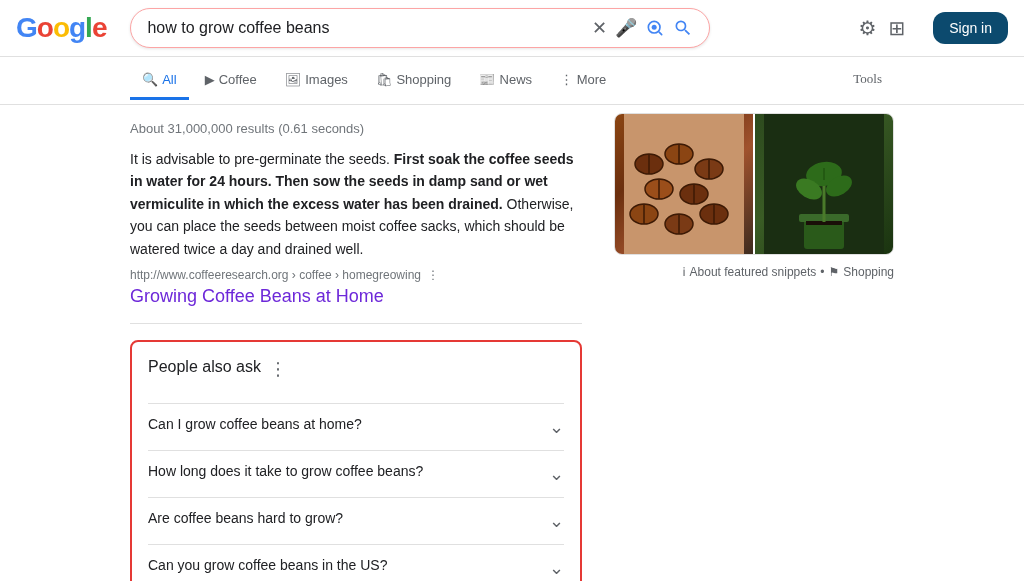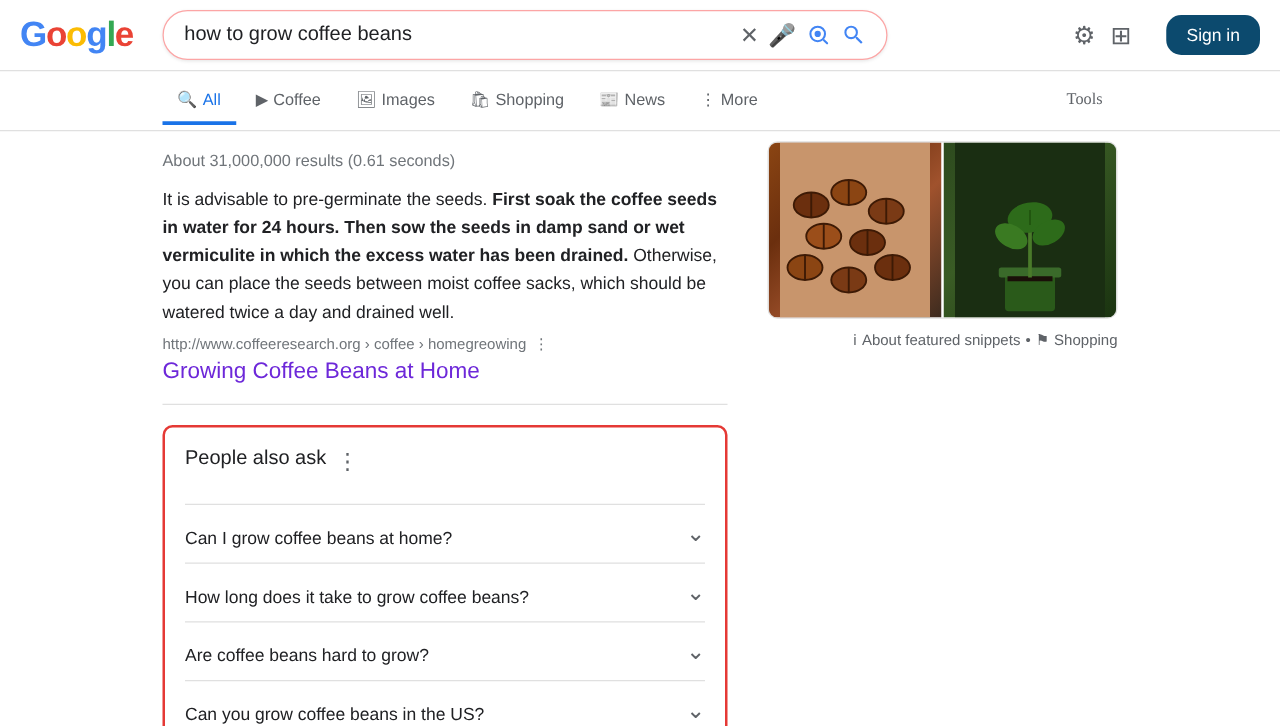--- a/index.html
+++ b/index.html
@@ -42,21 +42,21 @@
     
     .featured-snippet { border: none; margin-bottom: 16px; }
     .snippet-text { font-size: 14px; line-height: 1.6; color: #202124; margin-bottom: 8px; }
     .snippet-source { font-size: 12px; color: #70757a; margin-bottom: 4px; display: flex; align-items: flex-start; gap: 6px; }
     .snippet-link { color: #6d28d9; font-size: 18px; text-decoration: none; display: block; margin-bottom: 0; }
 
     
     .paa-box { border: 2px solid #e53935; border-radius: 8px; padding: 16px; margin-bottom: 16px; }
     .paa-header { display: flex; align-items: flex-start; gap: 8px; font-size: 16px; font-weight: 500; margin-bottom: 23px; color: #202124; }
     .paa-menu { color: #5f6368; cursor: pointer; font-size: 18px; }
-    .paa-item { border-top: 1px solid #e0e0e0; padding: 12px 0; display: flex; justify-content: space-between; align-items: flex-end; cursor: pointer; font-size: 14px; }
+    .paa-item { border-top: 1px solid #e0e0e0; padding: 12px 0; display: flex; justify-content: space-between; align-items: flex-start; cursor: pointer; font-size: 14px; }
     .paa-item:first-of-type { border-top: none; }
     .paa-chevron { color: #5f6368; font-size: 18px; }
 
     
     .snippet-image-box { border: 1px solid #e0e0e0; border-radius: 8px; overflow: hidden; margin-bottom: 8px; }
     .snippet-images { display: grid; grid-template-columns: 1fr 1fr; gap: 2px; height: 140px; }
     .snippet-img-left { background: linear-gradient(135deg, #8B4513 0%, #6B2F0E 30%, #A0522D 60%, #3d2b1f 100%); display: flex; align-items: center; justify-content: center; }
     .snippet-img-right { background: linear-gradient(135deg, #2d4a1e 0%, #3a5c25 40%, #1a3310 100%); display: flex; align-items: center; justify-content: center; }
     .about-snippet { display: flex; align-items: center; gap: 4px; font-size: 12px; color: #5f6368; margin-top: 4px; justify-content: flex-end; }
     .about-dot { color: #5f6368; }

